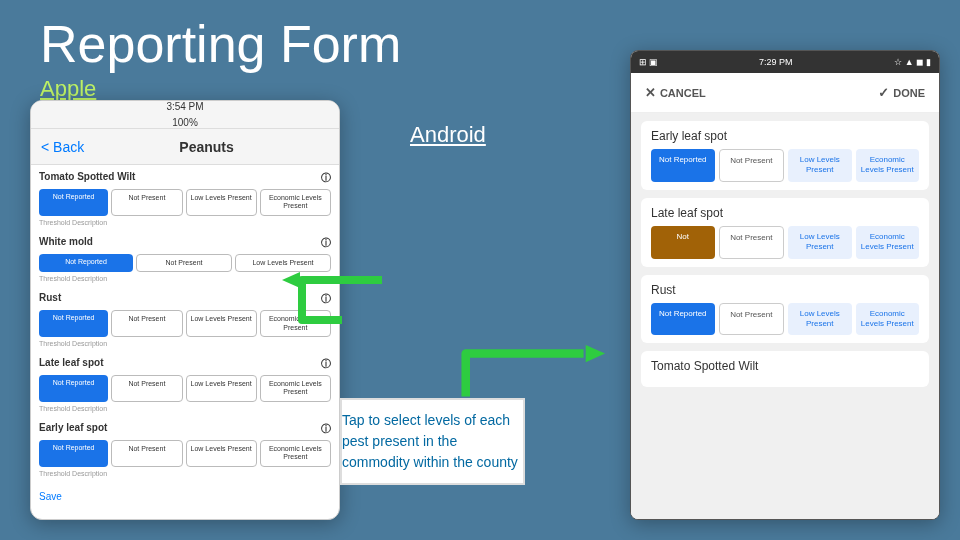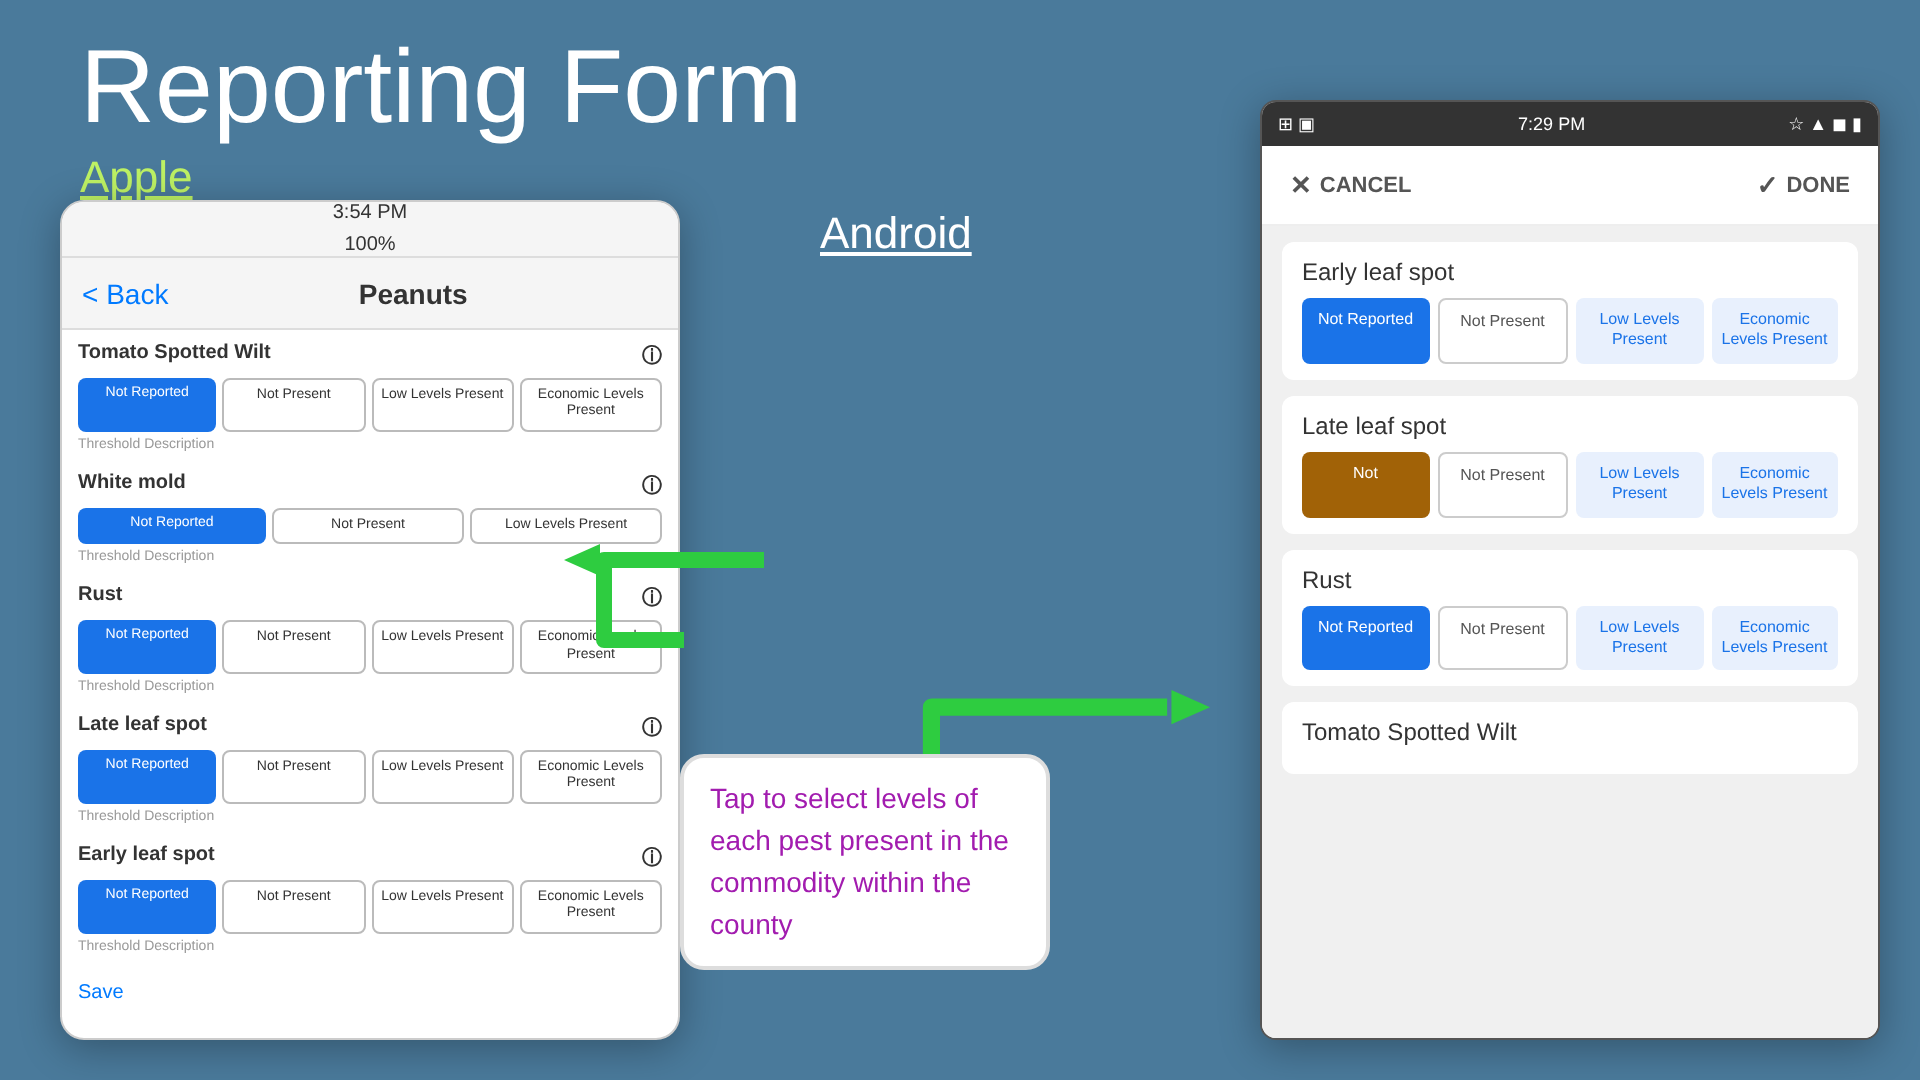--- a/index.html
+++ b/index.html
@@ -26,21 +26,21 @@
     }
     .subtitle-apple {
       font-size: 22px;
       color: #bef264;
       margin-top: 6px;
       font-weight: 400;
       text-decoration: underline;
     }
     .subtitle-android {
       position: absolute;
-      top: 104px;
+      top: 122px;
       left: 410px;
       font-size: 22px;
       color: white;
       font-weight: 400;
       text-decoration: underline;
     }
 
     
     .ios-phone {
       position: absolute;
@@ -248,25 +248,25 @@
     }
 
     
     .callout-box {
       position: absolute;
       bottom: 55px;
       left: 340px;
       width: 185px;
       background: white;
       border: 2px solid #ddd;
-      border-radius: 12px;
-      padding: 10px 13px;
+      border-radius: 0;
+      padding: 10px 0;
       font-size: 14px;
       line-height: 1.5;
-      color: #a21caf;
+      color: #0369a1;
       z-index: 20;
     }
   </style>
 </head>
 <body>
 
 <div class="title-area">
   <div class="main-title">Reporting Form</div>
   <div class="subtitle-apple">Apple</div>
 </div>

